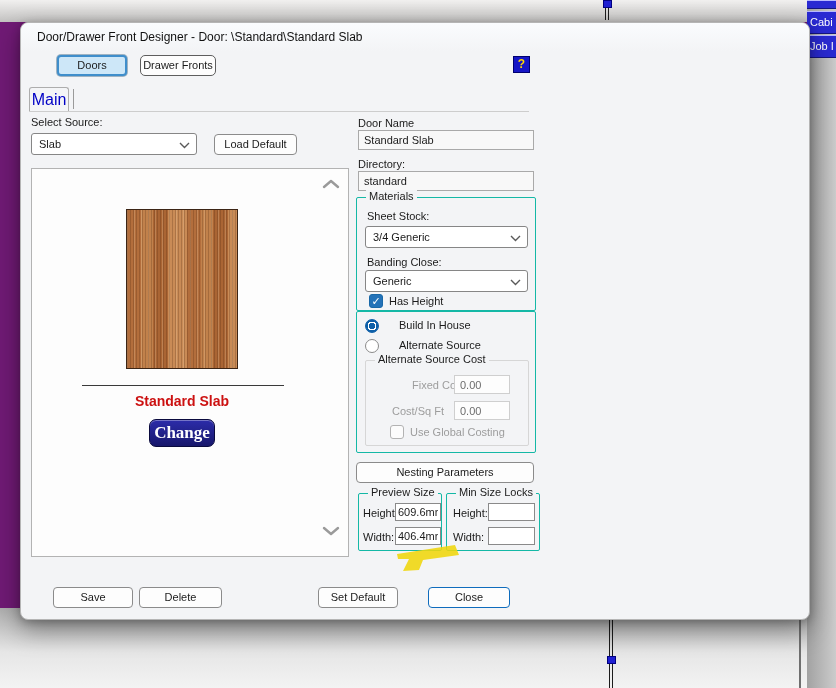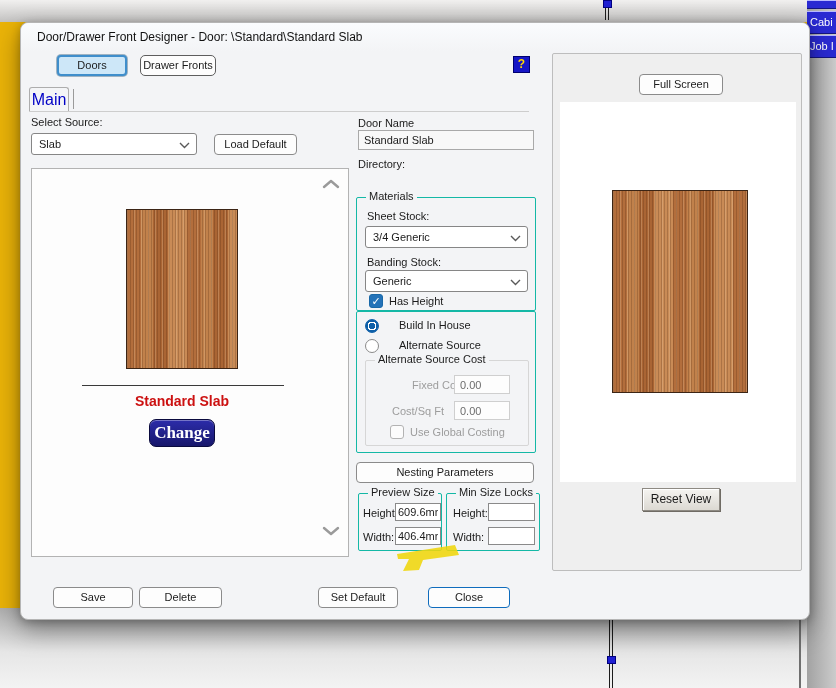--- a/index.html
+++ b/index.html
@@ -1,18 +1,18 @@
 <!DOCTYPE html>
 <html><head>
 <meta charset="utf-8">
 <style>
   *{box-sizing:border-box;margin:0;padding:0}
   body{margin:0;background:#bfbfbf}
   .screen{position:relative;width:836px;height:688px;overflow:hidden;
-    font-family:"Liberation Sans",sans-serif;font-size:11px;color:#1b1b1b;background:#eab308}
+    font-family:"Liberation Sans",sans-serif;font-size:11px;color:#1b1b1b;background:#701a75}
   .abs{position:absolute}
 
   
   #bg-top{left:0;top:0;width:836px;height:22px;background:linear-gradient(180deg,#f1f0ef,#c3c2c1)}
   #bg-bottom{left:0;top:608px;width:836px;height:80px;background:linear-gradient(180deg,#aeaeae,#e6e6e6 55%,#f3f3f3)}
   .vline{width:1px;background:#1c1c1c}
   #split-top-l1{left:605px;top:0;height:20px}
   #split-top-l2{left:608px;top:0;height:20px}
   #split-bot-l1{left:609px;top:618px;height:70px}
   #split-bot-l2{left:612px;top:618px;height:70px}
@@ -198,31 +198,32 @@
       </div>
       <div class="wood" id="door-left"></div>
       <div class="abs" id="caption-line"></div>
       <div class="abs" id="preview-caption">Standard Slab</div>
       <div class="abs" id="change-btn">Change</div>
     </div>
 
     <div class="lbl" id="door-name-lbl">Door Name</div>
     <input class="field" id="door-name-field" readonly="" value="Standard Slab" style="">
     <div class="lbl" id="directory-lbl">Directory:</div>
+    <input class="field" id="directory-field" readonly="" value="standard" style="">
 
     <div class="group" id="materials-group">
       <div class="legend">Materials</div>
       <div class="lbl" id="sheet-lbl">Sheet Stock:</div>
       <div class="combo" id="sheet-combo">
         <span>3/4 Generic</span>
         <svg width="11" height="7" viewBox="0 0 11 7">
           <polyline points="1,1 5.5,5.5 10,1" fill="none" stroke="#5a5a5a" stroke-width="1.4"></polyline>
           </svg>
       </div>
-      <div class="lbl" id="banding-lbl">Banding Stock:</div>
+      <div class="lbl" id="banding-lbl">Banding Close:</div>
       <div class="combo" id="banding-combo">
         <span>Generic</span>
         <svg width="11" height="7" viewBox="0 0 11 7">
           <polyline points="1,1 5.5,5.5 10,1" fill="none" stroke="#5a5a5a" stroke-width="1.4"></polyline>
           </svg>
       </div>
       <div class="checkrow" id="hasband-row">
         <div class="check">✓</div>
         <span>Has Height</span>
       </div>
@@ -267,27 +268,20 @@
       <div class="lbl" id="msl-w-lbl">Width:</div>
       <input class="field small" id="msl-w-field" value="" style="">
     </div>
 
     <div class="abs" id="highlight">
       <svg width="66" height="30" viewBox="0 0 66 30">
         <polygon points="0,11 58,2 62,12 26,17 22,27 6,28 12,16 1,16" fill="#efd60b" opacity="0.88"></polygon>
       </svg>
     </div>
 
-    <div class="group" id="viewer-panel">
-      <div class="btn" id="fullscreen-btn">Full Screen</div>
-      <div class="abs" id="viewport">
-        <div class="wood" id="door-right"></div>
-      </div>
-      <div class="btn" id="resetview-btn">Reset View</div>
-    </div>
 
     <div class="btn" id="save-btn">Save</div>
     <div class="btn" id="delete-btn">Delete</div>
     <div class="btn" id="setdefault-btn">Set Default</div>
     <div class="btn" id="close-btn">Close</div>
   </div>
 
 </div>
 
 </body></html>

